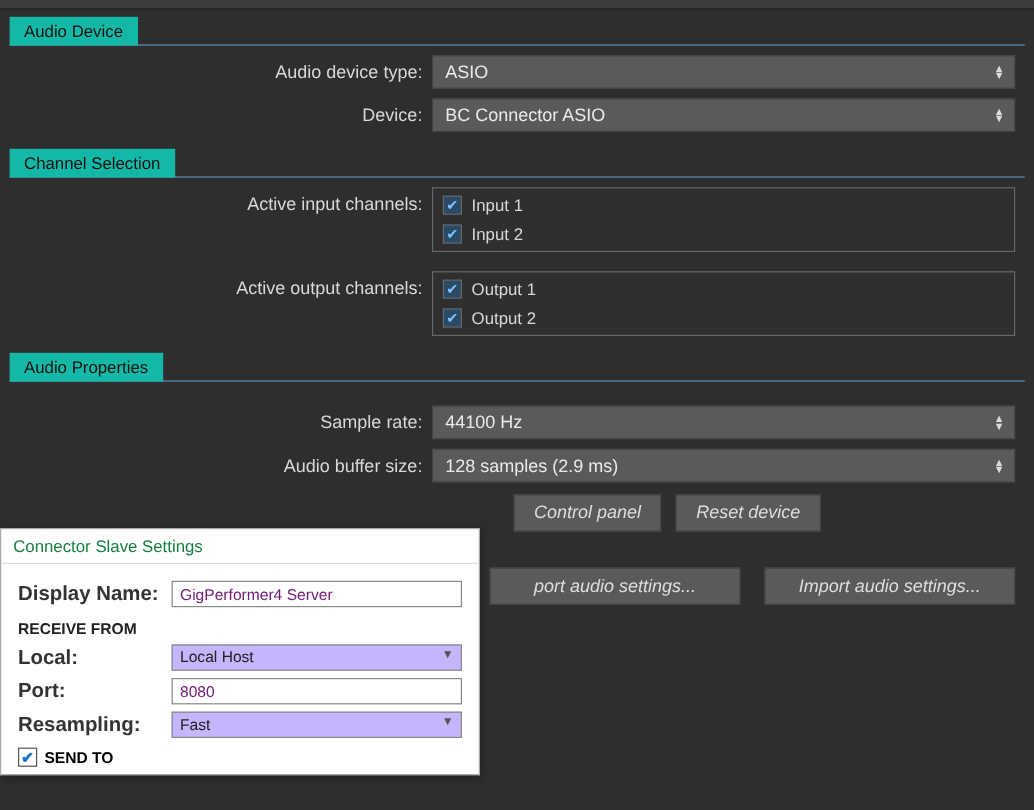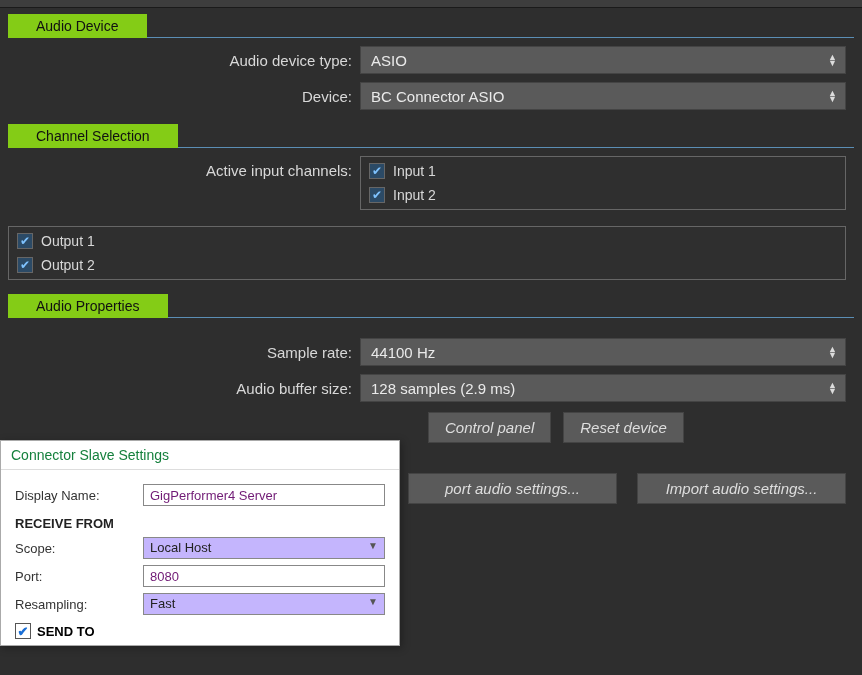--- a/index.html
+++ b/index.html
@@ -16,24 +16,24 @@
   .topbar {
     height: 8px;
     background: #3d3d3d;
     border-bottom: 1px solid #1a1a1a;
   }
   .section {
     padding: 0 8px;
   }
   .section-header {
     display: inline-block;
-    background: #84cc16;
+    background: #14b8a6;
     color: #111;
     font-size: 14px;
-    padding: 4px 28px;
+    padding: 4px 12px;
     margin-top: 6px;
   }
   .section-divider {
     height: 1px;
     background: #5b8eb5;
     margin-top: -1px;
     margin-bottom: 6px;
   }
   .form-row {
     display: flex;
@@ -132,21 +132,22 @@
     padding:8px 14px 4px 14px;
   }
   .popup-row {
     display:flex;
     align-items:center;
     margin:6px 0;
   }
   .popup-label {
     width:128px;
     color:#333;
-    font-size:13px;
+    font-size:17px;
+    font-weight:bold;
   }
   .popup-input {
     flex:1;
     height:22px;
     border:1px solid #888;
     padding:2px 6px;
     font-size:13px;
     color:#701a75;
     background:#fff;
   }
@@ -231,20 +232,21 @@
         <span>Input 1</span>
       </div>
       <div class="channel-row">
         <span class="checkbox">✔</span>
         <span>Input 2</span>
       </div>
     </div>
   </div>
 
   <div class="form-row" style="align-items:flex-start;margin-top:16px">
+    <div class="form-label" style="padding-top:6px">Active output channels:</div>
     <div class="channel-box">
       <div class="channel-row">
         <span class="checkbox">✔</span>
         <span>Output 1</span>
       </div>
       <div class="channel-row">
         <span class="checkbox">✔</span>
         <span>Output 2</span>
       </div>
     </div>
@@ -293,21 +295,21 @@
   <div class="popup-body">
 
     <div class="popup-row">
       <div class="popup-label">Display Name:</div>
       <input class="popup-input" value="GigPerformer4 Server" style="">
     </div>
 
     <div class="popup-section">RECEIVE FROM</div>
 
     <div class="popup-row">
-      <div class="popup-label">Scope:</div>
+      <div class="popup-label">Local:</div>
       <div class="popup-select">
         <span>Local Host</span>
         <span class="chev">▼</span>
       </div>
     </div>
 
     <div class="popup-row">
       <div class="popup-label">Port:</div>
       <input class="popup-input" value="8080" style="">
     </div>

